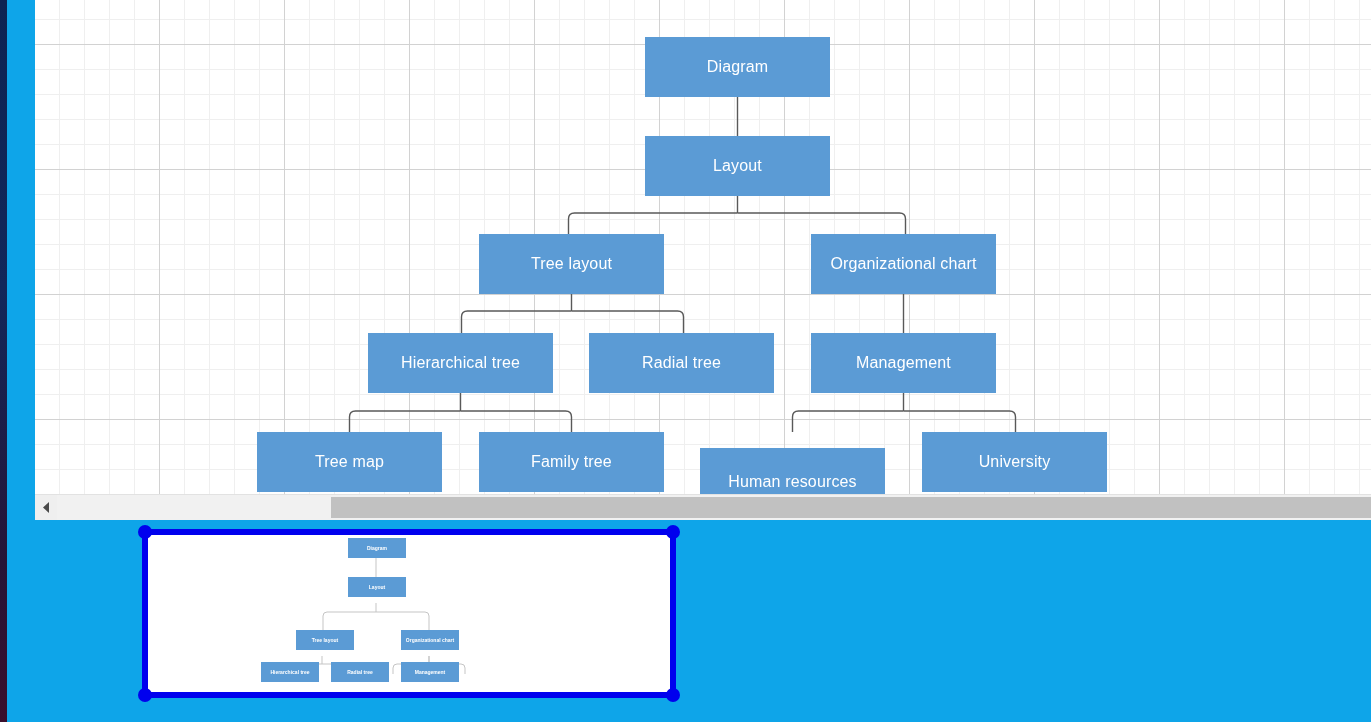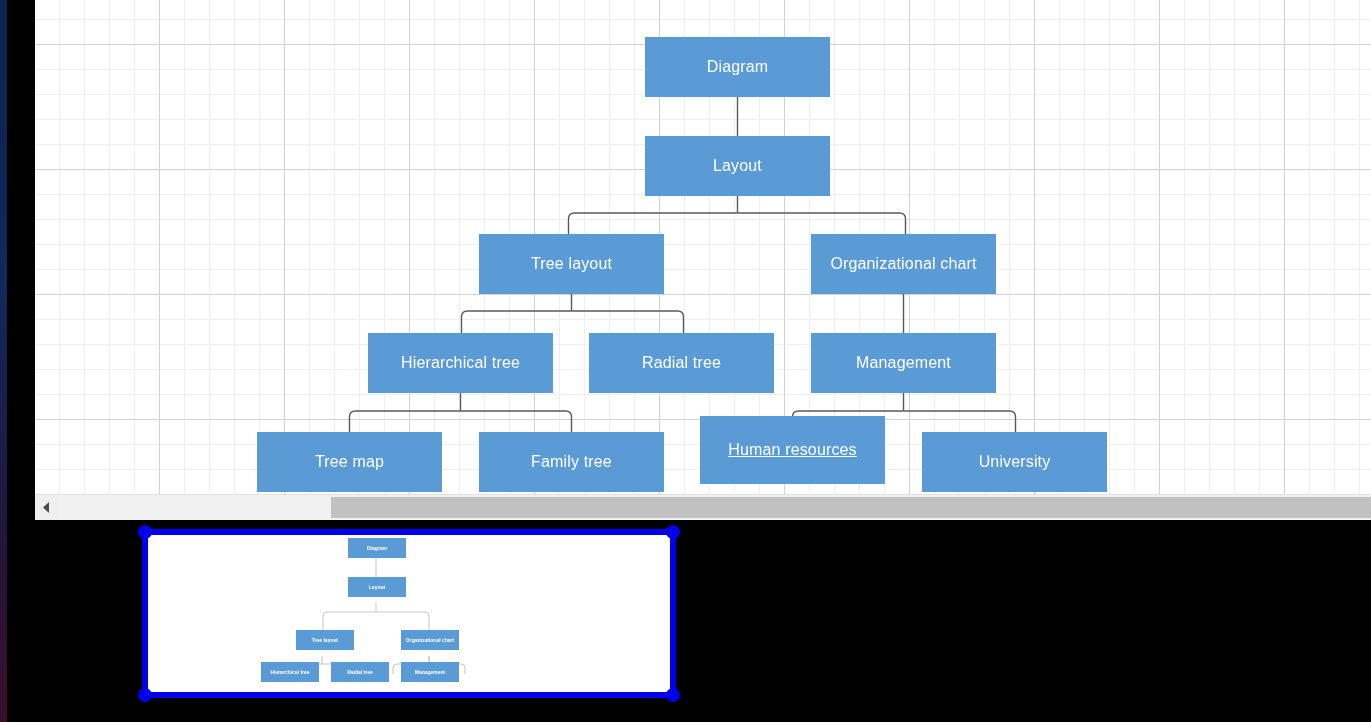--- a/index.html
+++ b/index.html
@@ -6,21 +6,21 @@
     margin: 0;
     padding: 0;
     background: #ffffff;
     font-family: "Liberation Sans", sans-serif;
   }
   #screen {
     position: relative;
     width: 1371px;
     height: 722px;
     overflow: hidden;
-    background: #000000;
+    background: #0ea5e9;
   }
 
   
   #left-rail {
     position: absolute;
     left: 0; top: 0;
     width: 7px; height: 722px;
     background: linear-gradient(180deg, #0d2352 0%, #12275a 40%, #261437 78%, #3a0f2c 100%);
   }
 
@@ -229,21 +229,21 @@
     </div>
 
     <div class="node" style="left:222px; top:432px; width:185px; height:60px;">
       <span>Tree map</span>
     </div>
 
     <div class="node" style="left:444px; top:432px; width:185px; height:60px;">
       <span>Family tree</span>
     </div>
 
-    <div class="node" style="left:665px; top:416px; width:185px; height:68px;text-decoration:underline;">
+    <div class="node" style="left:665px; top:448px; width:185px; height:68px;">
       <span>Human resources</span>
     </div>
 
     <div class="node" style="left:887px; top:432px; width:185px; height:60px;">
       <span>University</span>
     </div>
 
   </div>
 
   <div id="hscroll">

